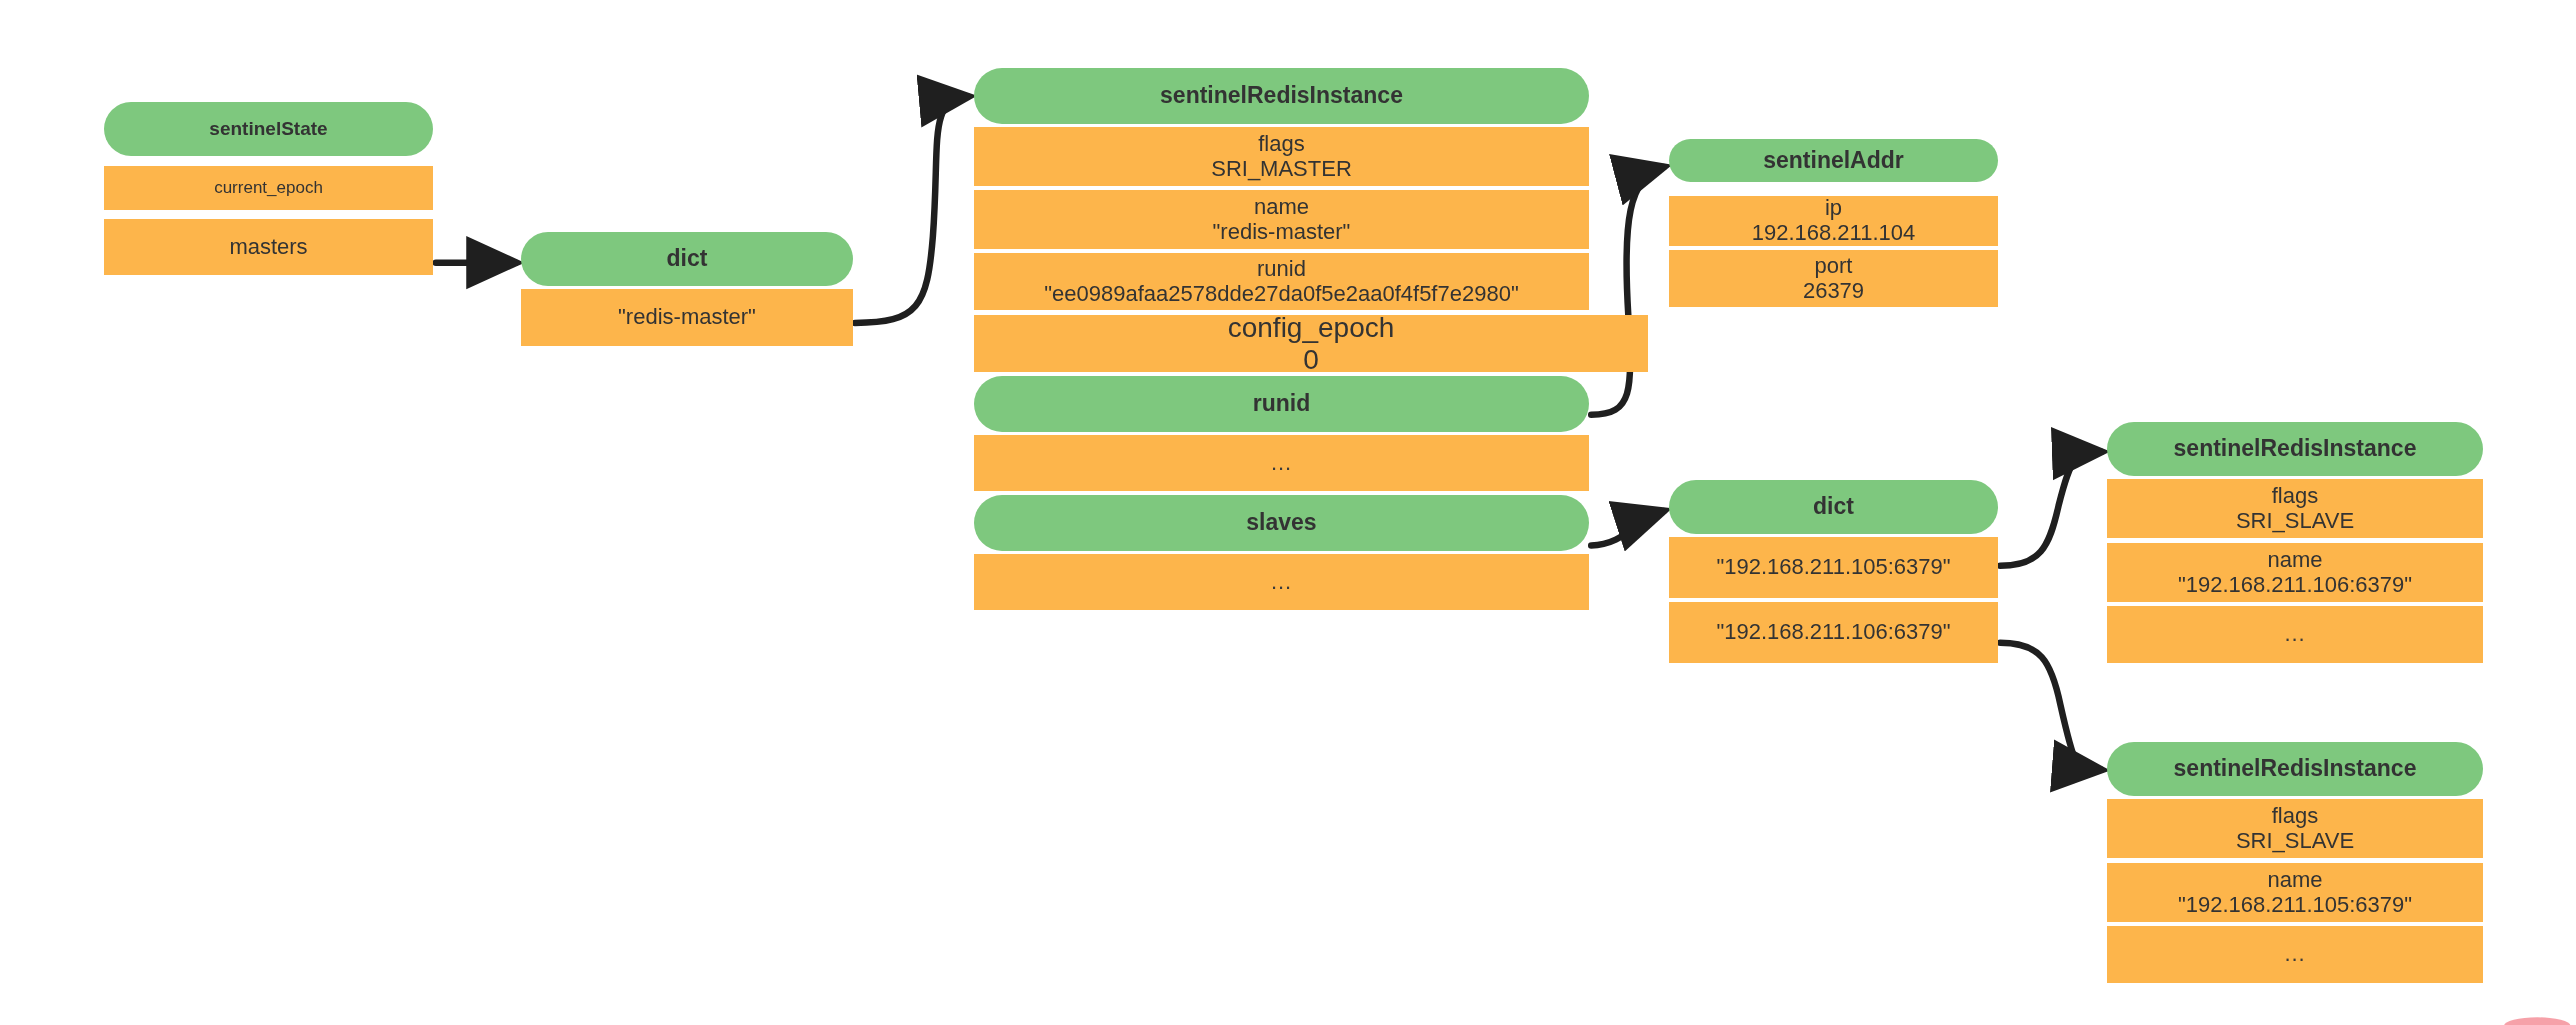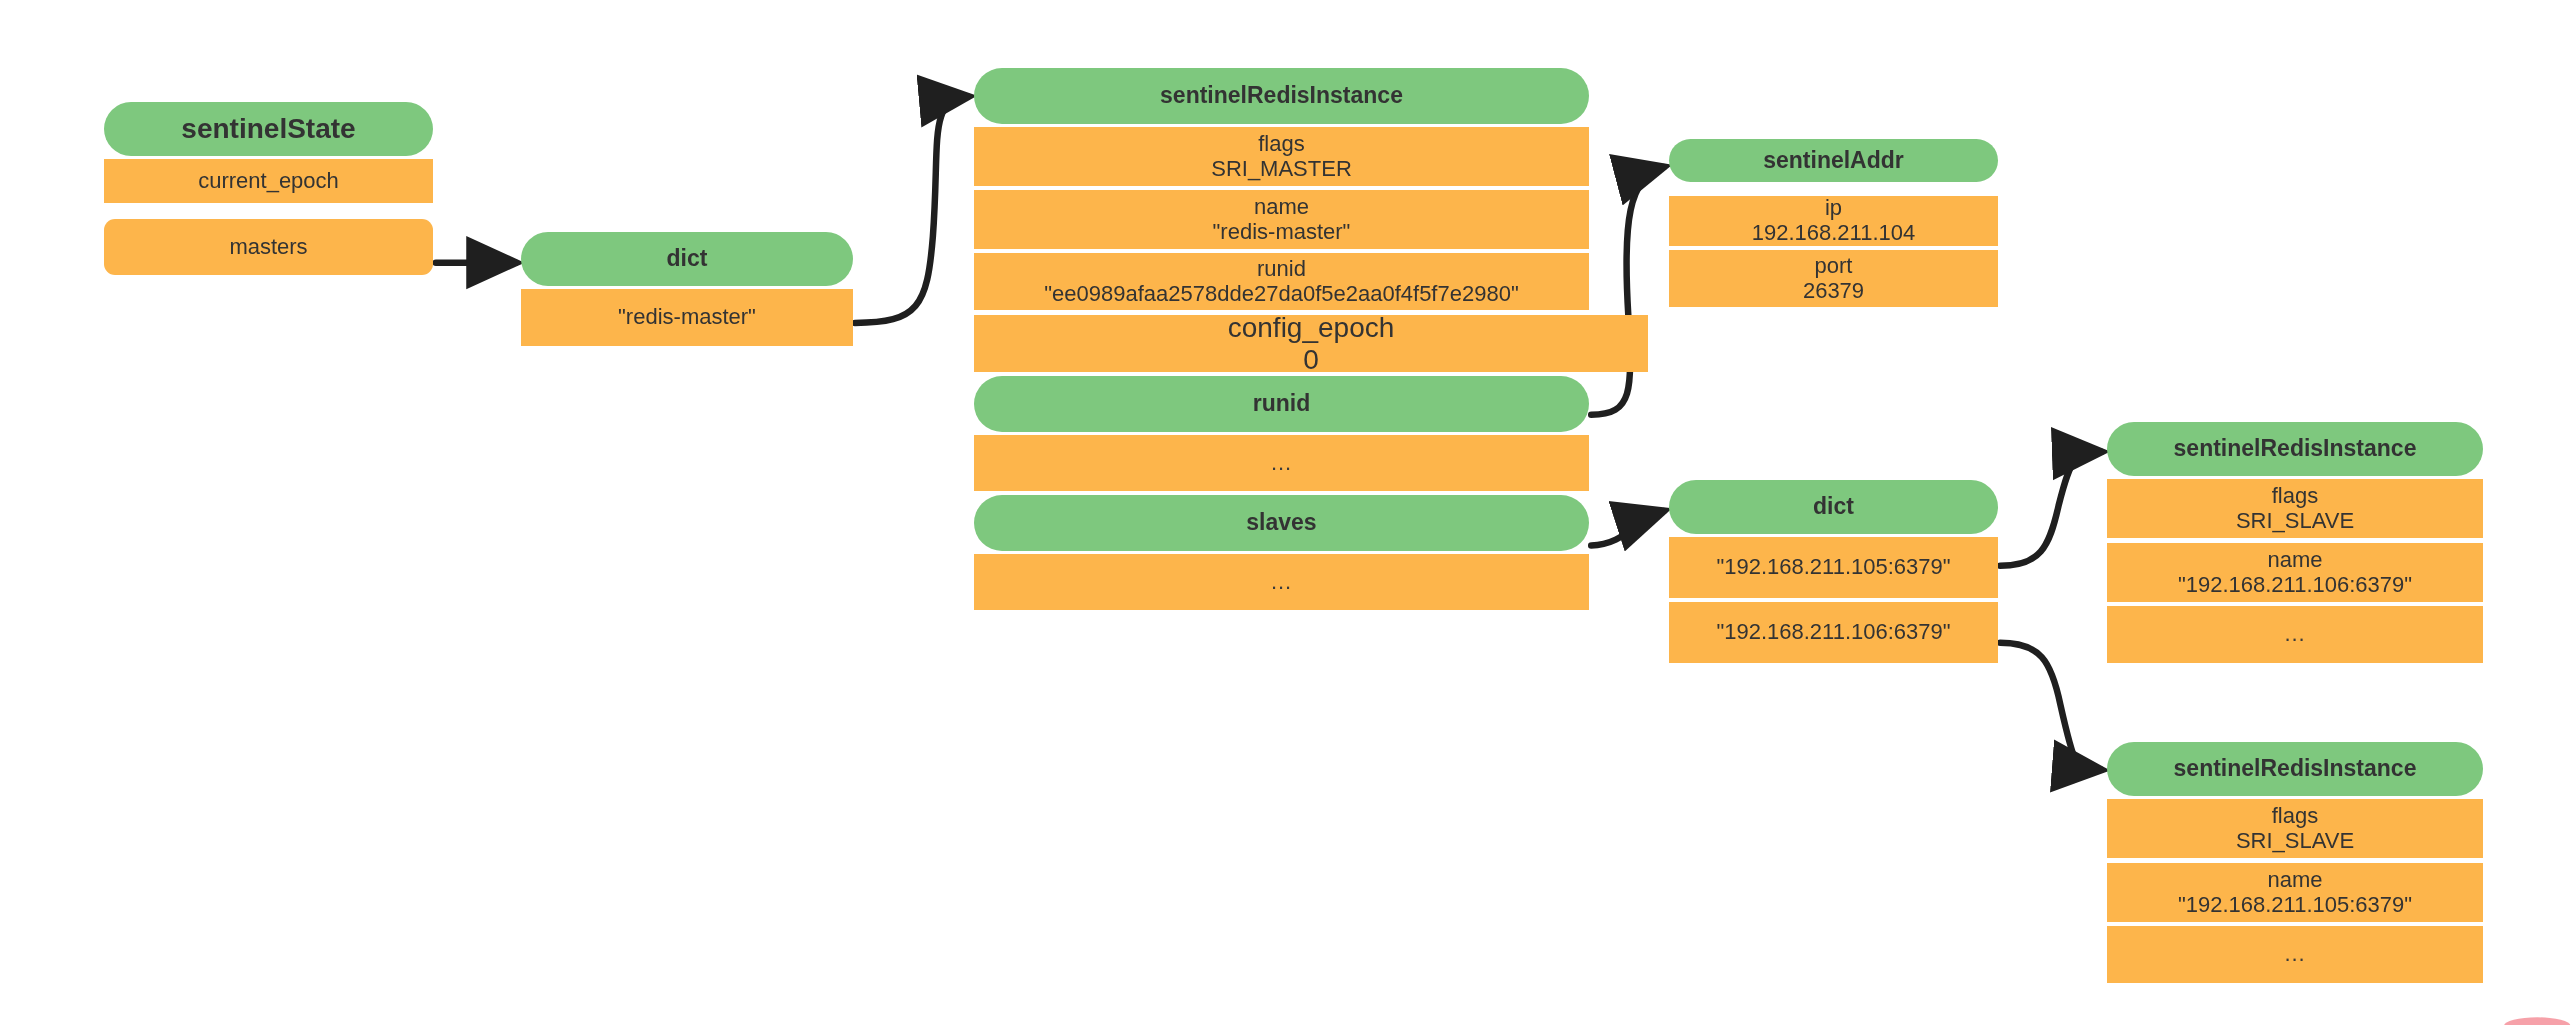--- a/index.html
+++ b/index.html
@@ -78,27 +78,27 @@
         <path d="M 922 348 C 990 348 1000 330 1006 255 C 1014 150 1000 108 1044 104"></path>
         <path d="M 1716 447 C 1762 447 1760 420 1756 340 C 1750 240 1756 190 1794 180"></path>
         <path d="M 1716 588 C 1750 588 1766 560 1794 551"></path>
         <path d="M 2157 610 C 2200 610 2210 590 2220 545 C 2234 490 2238 488 2266 487"></path>
         <path d="M 2157 693 C 2200 693 2212 712 2222 760 C 2240 840 2240 828 2266 830"></path>
       </g>
   </svg>
 
   <div id="nodes-layer">
       <div class="node" style="left: 104px; top: 102px; width: 329px;">
-        <div class="row header" style="left: 0px; top: 0px; width: 329px; height: 54px; font-size: 28px;">
+        <div class="row header" style="left: 0px; top: 0px; width: 329px; height: 54px; font-size: 19px;">
           <span class="k">sentinelState</span>
         </div>
-        <div class="row field" style="left: 0px; top: 57px; width: 329px; height: 44px; font-size: 22px;">
+        <div class="row field" style="left: 0px; top: 64px; width: 329px; height: 44px; font-size: 17px;">
           <span class="k">current_epoch</span>
         </div>
-        <div class="row field" style="left: 0px; top: 117px; width: 329px; height: 56px; font-size: 22px; border-radius: 11px;">
+        <div class="row field" style="left: 0px; top: 117px; width: 329px; height: 56px; font-size: 22px;">
           <span class="k">masters</span>
         </div>
       </div>
       <div class="node" style="left: 521px; top: 232px; width: 332px;">
         <div class="row header" style="left: 0px; top: 0px; width: 332px; height: 54px; font-size: 23px;">
           <span class="k">dict</span>
         </div>
         <div class="row field" style="left: 0px; top: 57px; width: 332px; height: 57px; font-size: 22px;">
           <span class="k">"redis-master"</span>
         </div>

